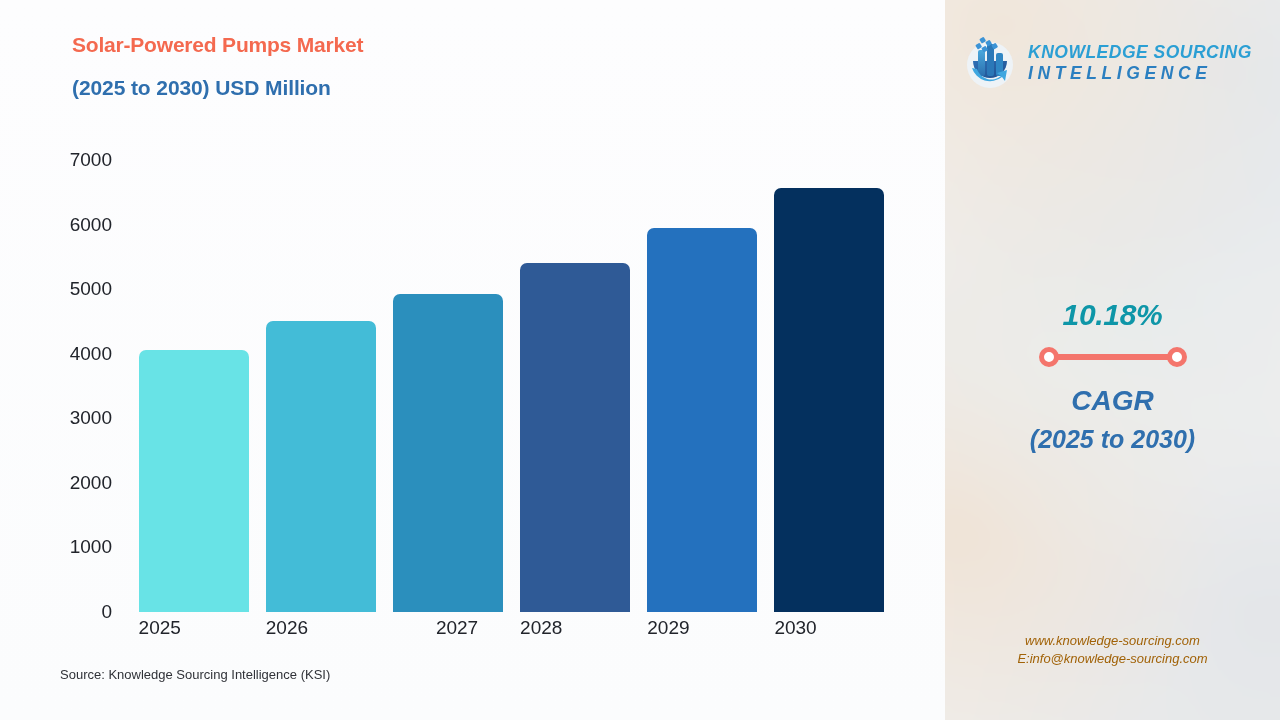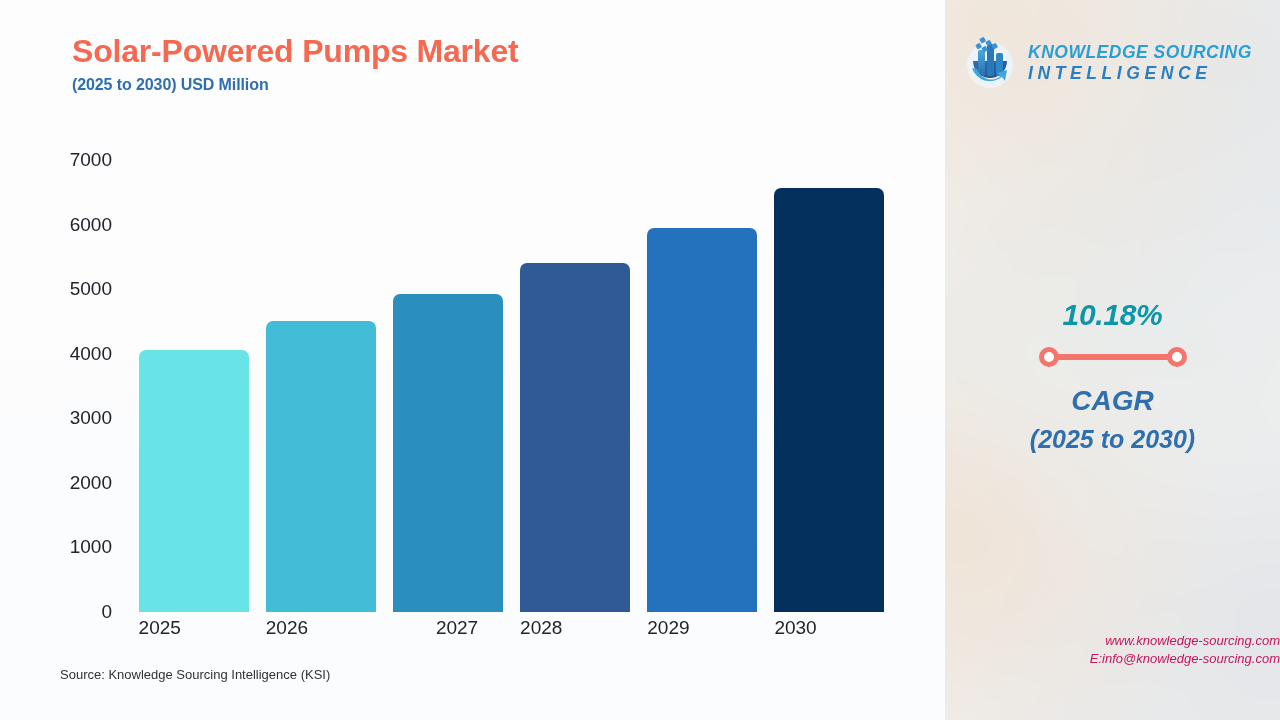--- a/index.html
+++ b/index.html
@@ -22,30 +22,30 @@
   #chart-panel {
     position: absolute;
     left: 0; top: 0;
     width: 945px; height: 720px;
     background: linear-gradient(180deg, #fdfdfe 0%, #fbfcfd 100%);
   }
 
   #chart-title {
     position: absolute;
     left: 72px; top: 33px;
-    font-size: 32px;
+    font-size: 21px;
     font-weight: bold;
     color: #f4694f;
     letter-spacing: -0.2px;
   }
 
   #chart-subtitle {
     position: absolute;
     left: 72px; top: 76px;
-    font-size: 16px;
+    font-size: 21px;
     font-weight: bold;
     color: #2f6fae;
     letter-spacing: -0.1px;
     text-align: center;
   }
 
   
   #plot {
     position: absolute;
     left: 130px;
@@ -182,23 +182,23 @@
     font-weight: bold;
     color: #2f6fae;
     line-height: 1.2;
   }
 
   
   #contact-block {
     position: absolute;
     left: 0; top: 632px;
     width: 335px;
-    text-align: right;
+    text-align: center;
     font-size: 13px;
-    color: #be185d;
+    color: #a16207;
     line-height: 1.35;
   }
 </style>
 </head>
 <body>
 
 <div id="page">
 
   <div id="chart-panel">
 

